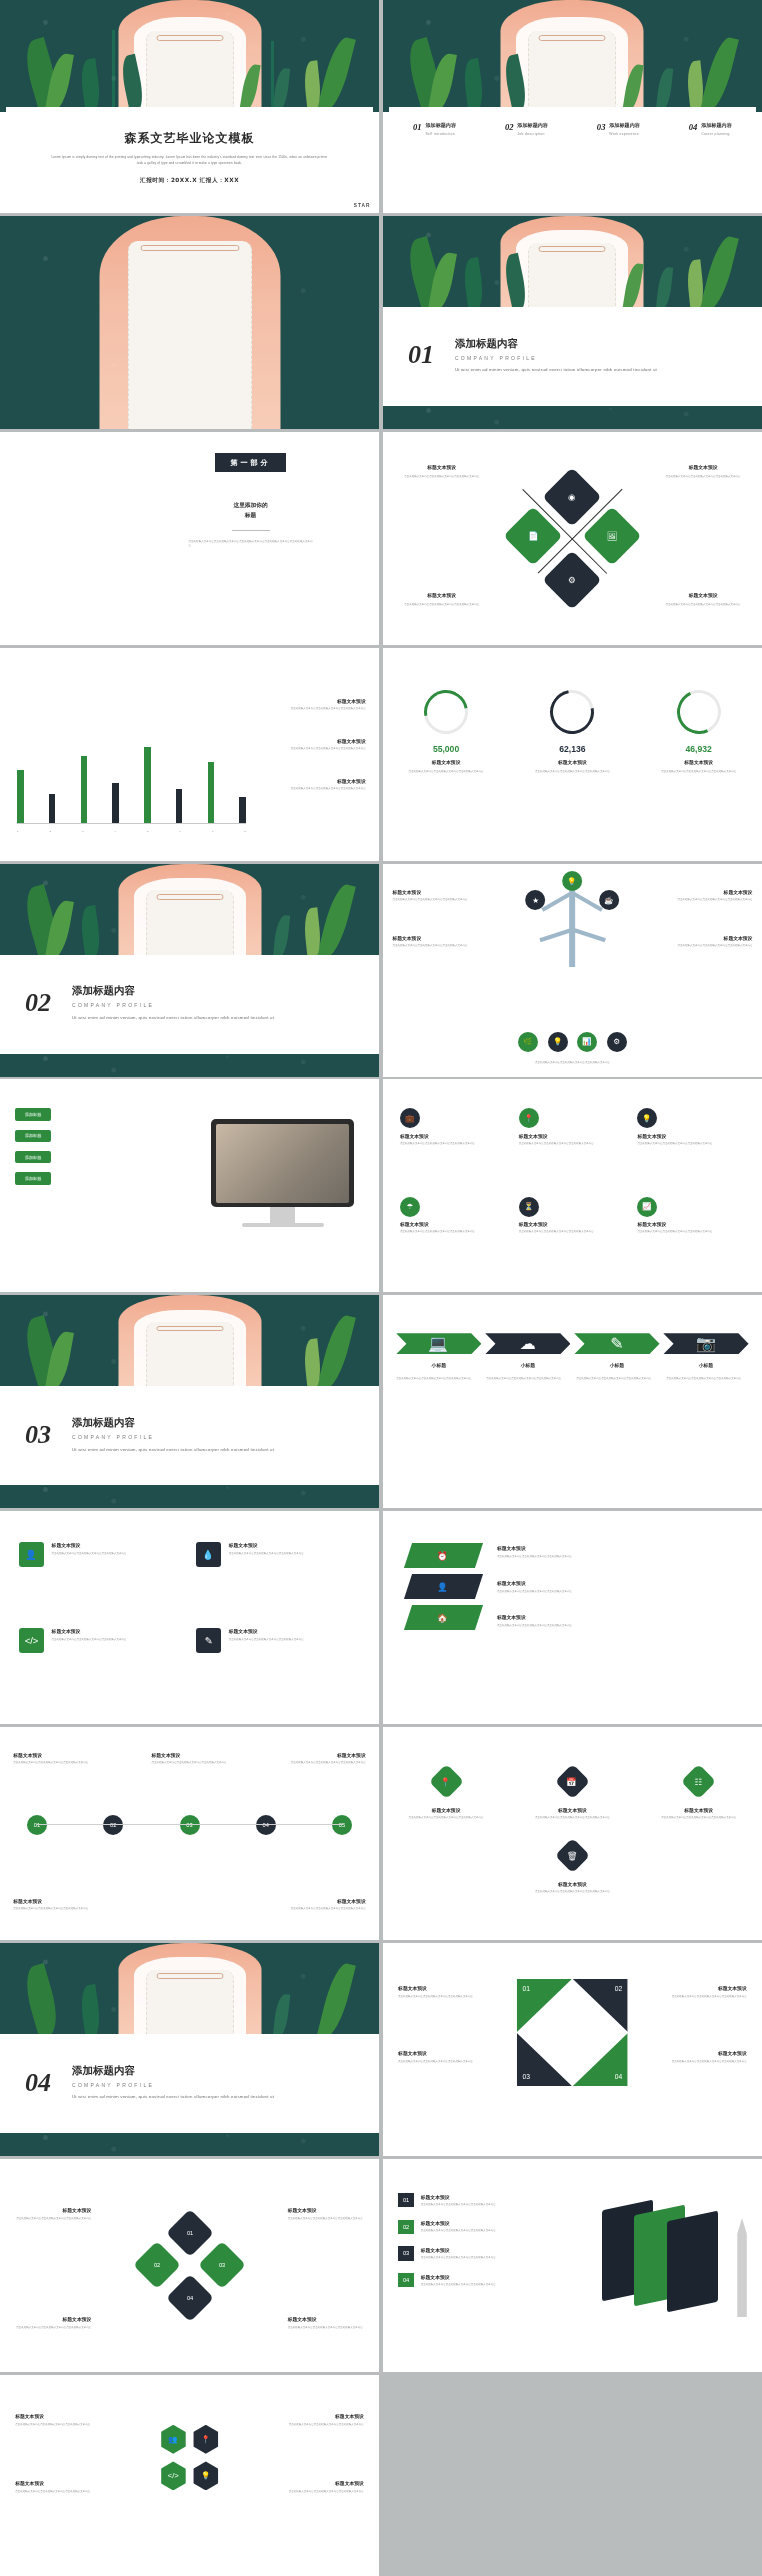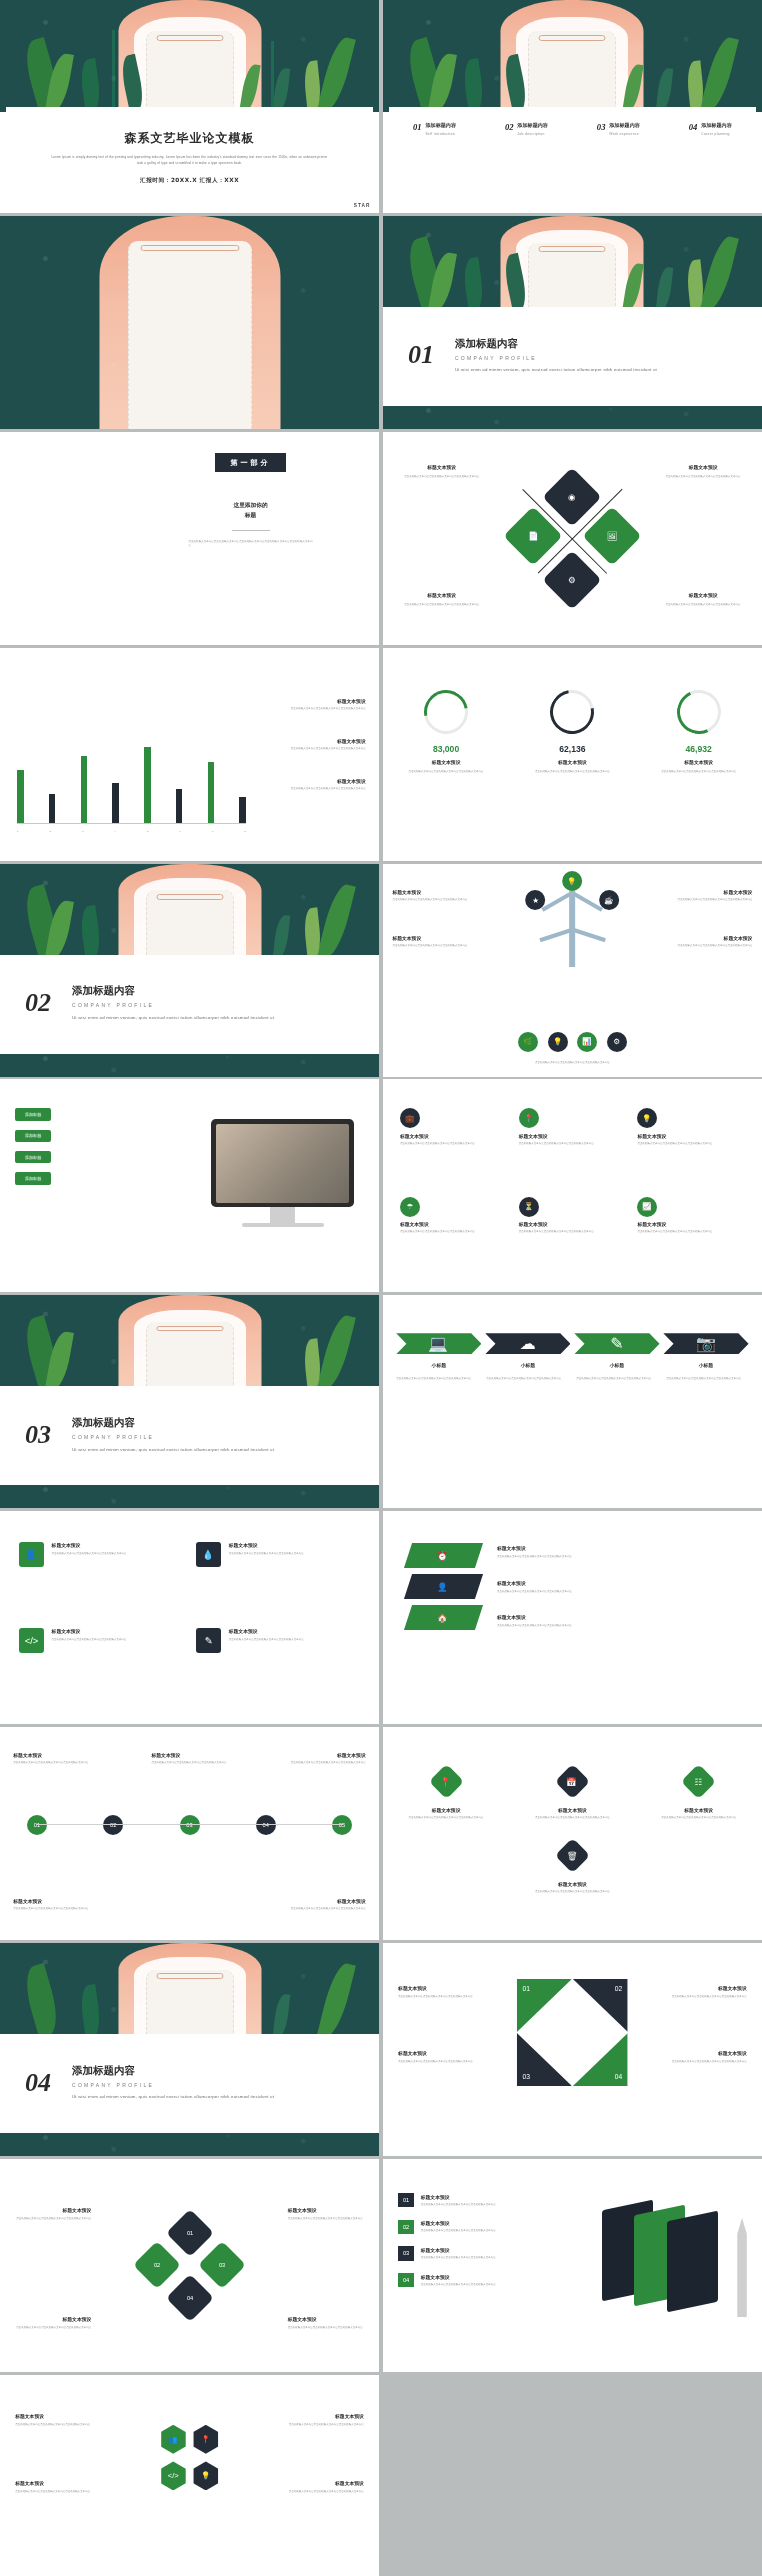--- a/index.html
+++ b/index.html
@@ -295,21 +295,21 @@
       <div style="position:absolute;right:13.3px;top:130px;width:111px;">
         <div class="label-cn cn" style="text-align:right;">标题文本预设</div>
         <div class="tiny cn" style="margin-top:3.8px;text-align:right;">点击此处输入文本内容点击此处输入文本内容点击此处输入文本内容</div>
       </div>
     </div>
 
     <div class="slide">
       <div style="position:absolute;left:0;right:0;top:42px;display:flex;justify-content:space-around;">
         <div style="text-align:center;">
           <div style="width:44px;height:44px;border-radius:50%;border:3.8px solid #2e8b3e;border-right-color:#e9e9e9;border-bottom-color:#e9e9e9;transform:rotate(35deg);margin:0 auto;"></div>
-          <div class="green" style="margin-top:10.5px;font-size:8.6px;font-weight:700;">83,000</div>
+          <div class="green" style="margin-top:10.5px;font-size:8.6px;font-weight:700;">55,000</div>
           <div class="label-cn cn" style="margin-top:4.8px;">标题文本预设</div>
           <div class="tiny cn" style="width:88px;margin:4.8px auto 0;">点击此处输入文本内容点击此处输入文本内容点击此处输入文本内容</div>
         </div>
         <div style="text-align:center;">
           <div style="width:44px;height:44px;border-radius:50%;border:3.8px solid #242c38;border-top-color:#e9e9e9;transform:rotate(35deg);margin:0 auto;"></div>
           <div class="dk" style="margin-top:10.5px;font-size:8.6px;font-weight:700;">62,136</div>
           <div class="label-cn cn" style="margin-top:4.8px;">标题文本预设</div>
           <div class="tiny cn" style="width:88px;margin:4.8px auto 0;">点击此处输入文本内容点击此处输入文本内容点击此处输入文本内容</div>
         </div>
         <div style="text-align:center;">

